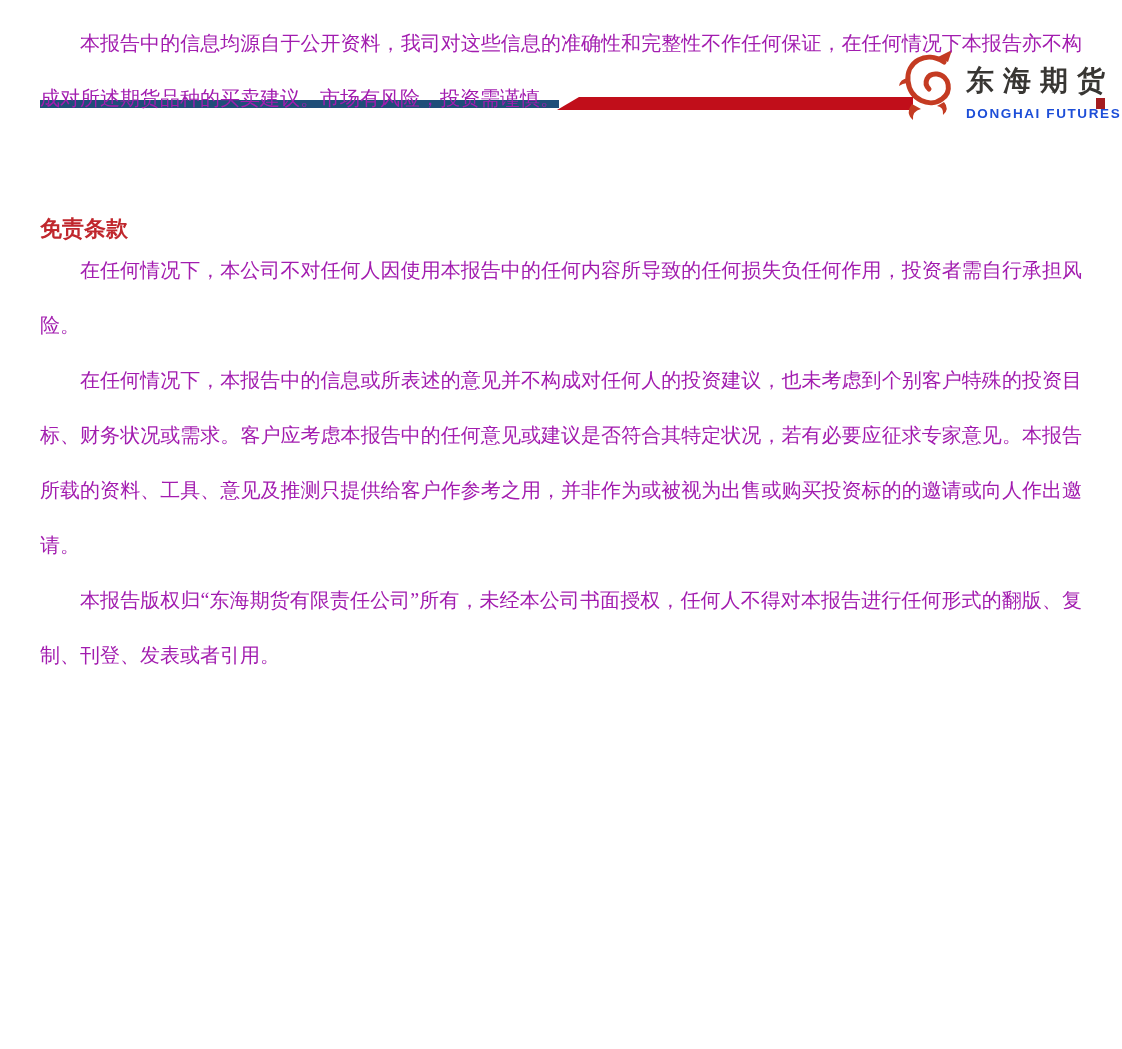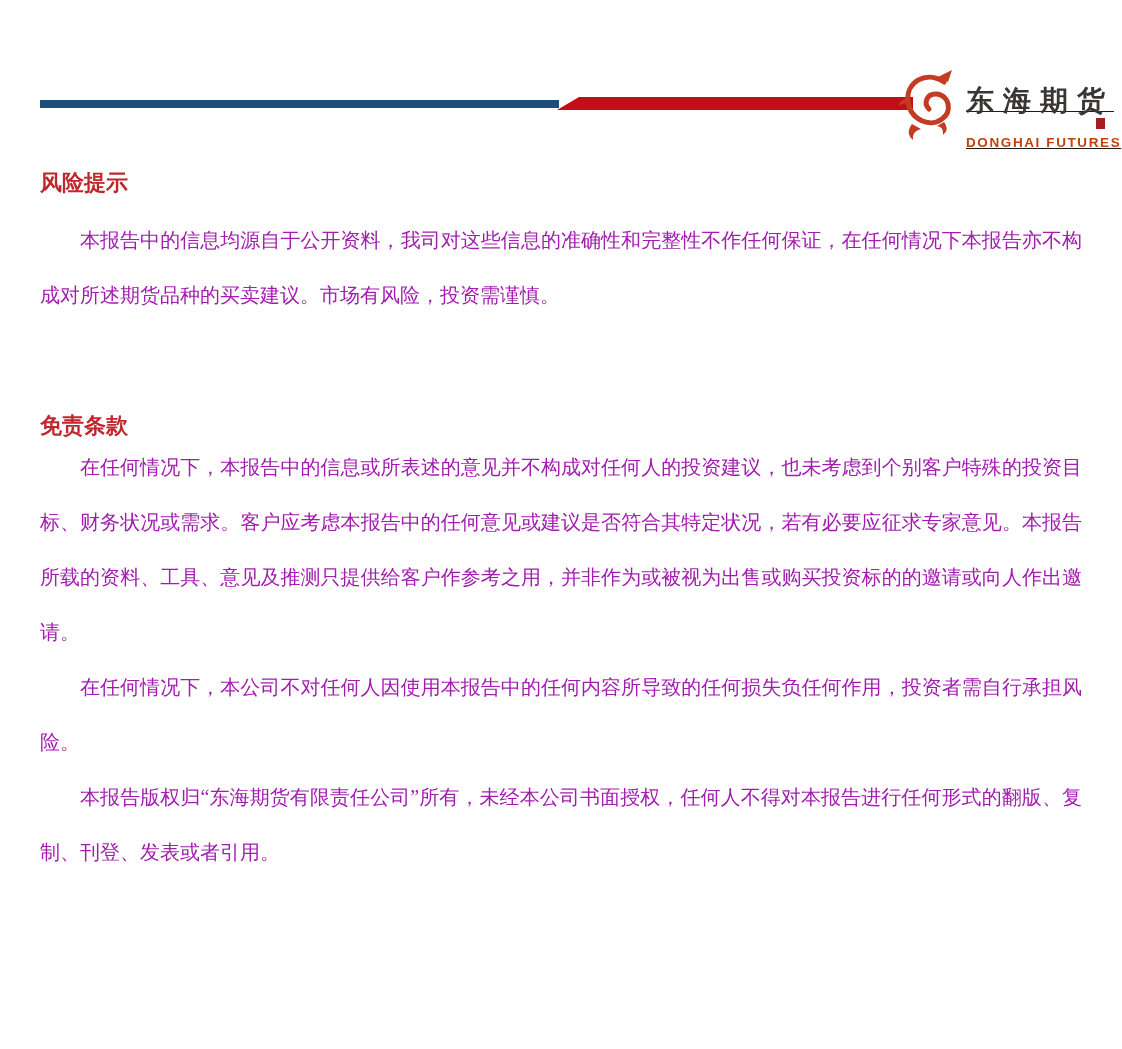--- a/index.html
+++ b/index.html
@@ -16,34 +16,34 @@
     position:absolute;left:40px;top:100px;
     width:519px;height:8px;background:#1f4e79;
   }
   .bar-red{
     position:absolute;left:557px;top:97px;
     width:356px;height:13px;background:#c10e1a;
     clip-path:polygon(22px 0,100% 0,100% 100%,0 100%);
   }
   
   .logo{
-    position:absolute;left:898px;top:68px;
-    display:flex;align-items:flex-start;text-decoration:underline;
+    position:absolute;left:898px;top:48px;
+    display:flex;align-items:flex-start;
   }
   .logo .mark{width:64px;height:80px;flex:0 0 auto;}
   .logo .words{margin-left:4px;padding-top:18px;}
   .logo .cn{
     font-family:"Liberation Sans","DejaVu Sans",sans-serif;
     font-weight:bold;font-size:28px;line-height:30px;
     letter-spacing:9px;color:#383633;white-space:nowrap;
   }
   .logo .en{
     font-family:"Liberation Sans","DejaVu Sans",sans-serif;
     font-weight:bold;font-size:13.5px;letter-spacing:1.6px;
-    color:#c2410c;white-space:nowrap;margin-top:19px;
+    color:#1d4ed8;white-space:nowrap;margin-top:10px;
   }
   .logo .sq{
     position:absolute;left:198px;top:50px;
     width:9px;height:11px;background:#a51d20;
   }
   
   .content{
     position:absolute;top:0;left:40px;right:40px;
   }
   .sec-heading{
@@ -84,27 +84,26 @@
     </span>
     <span class="words">
       <span class="cn">东海期货</span>
       <div class="en">DONGHAI FUTURES</div>
     </span>
     <span class="sq"></span>
   </div>
 
   <div class="content">
 
-    <h2 class="sec-heading" id="heading-risk">风险提示</h2>
 
     <p class="para first">本报告中的信息均源自于公开资料，我司对这些信息的准确性和完整性不作任何保证，在任何情况下本报告亦不构成对所述期货品种的买卖建议。市场有风险，投资需谨慎。</p>
 
     <h2 class="sec-heading" id="heading-disclaimer">免责条款</h2>
 
 
+    <p class="para">在任何情况下，本公司不对任何人因使用本报告中的任何内容所导致的任何损失负任何作用，投资者需自行承担风险。</p>
+
     <p class="para">在任何情况下，本报告中的信息或所表述的意见并不构成对任何人的投资建议，也未考虑到个别客户特殊的投资目标、财务状况或需求。客户应考虑本报告中的任何意见或建议是否符合其特定状况，若有必要应征求专家意见。本报告所载的资料、工具、意见及推测只提供给客户作参考之用，并非作为或被视为出售或购买投资标的的邀请或向人作出邀请。</p>
-
-    <p class="para">在任何情况下，本公司不对任何人因使用本报告中的任何内容所导致的任何损失负任何作用，投资者需自行承担风险。</p>
 
     <p class="para">本报告版权归“东海期货有限责任公司”所有，未经本公司书面授权，任何人不得对本报告进行任何形式的翻版、复制、刊登、发表或者引用。</p>
 
   </div>
 </div>
 
 </body></html>

